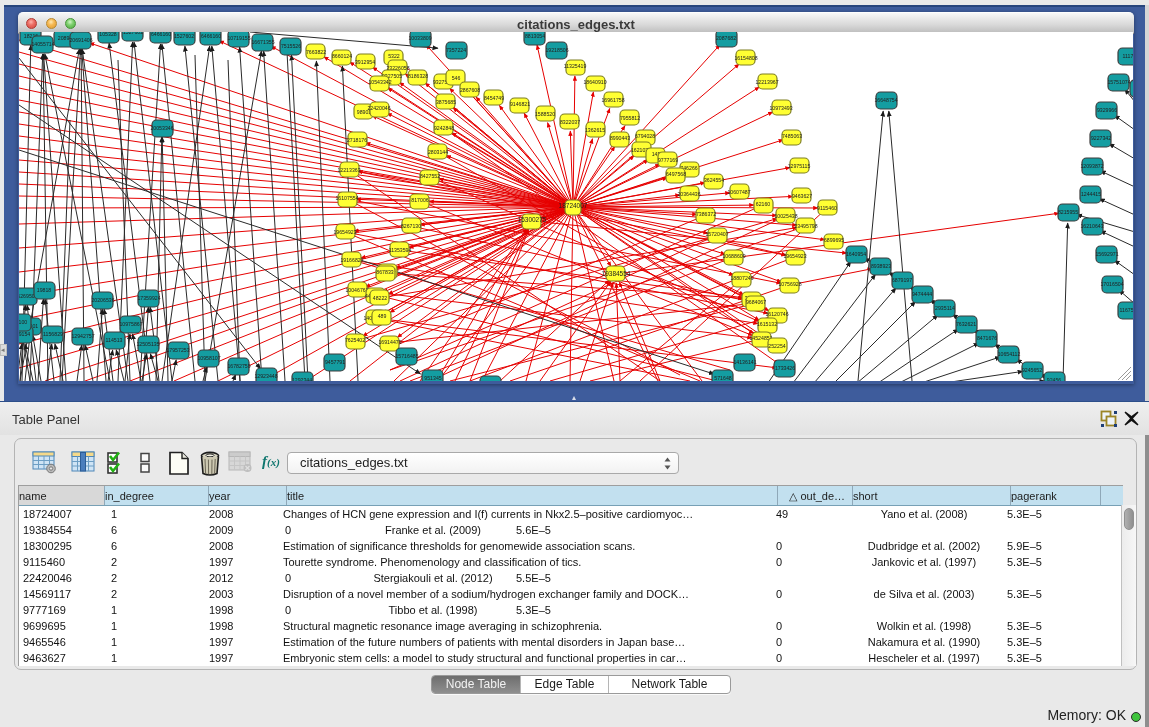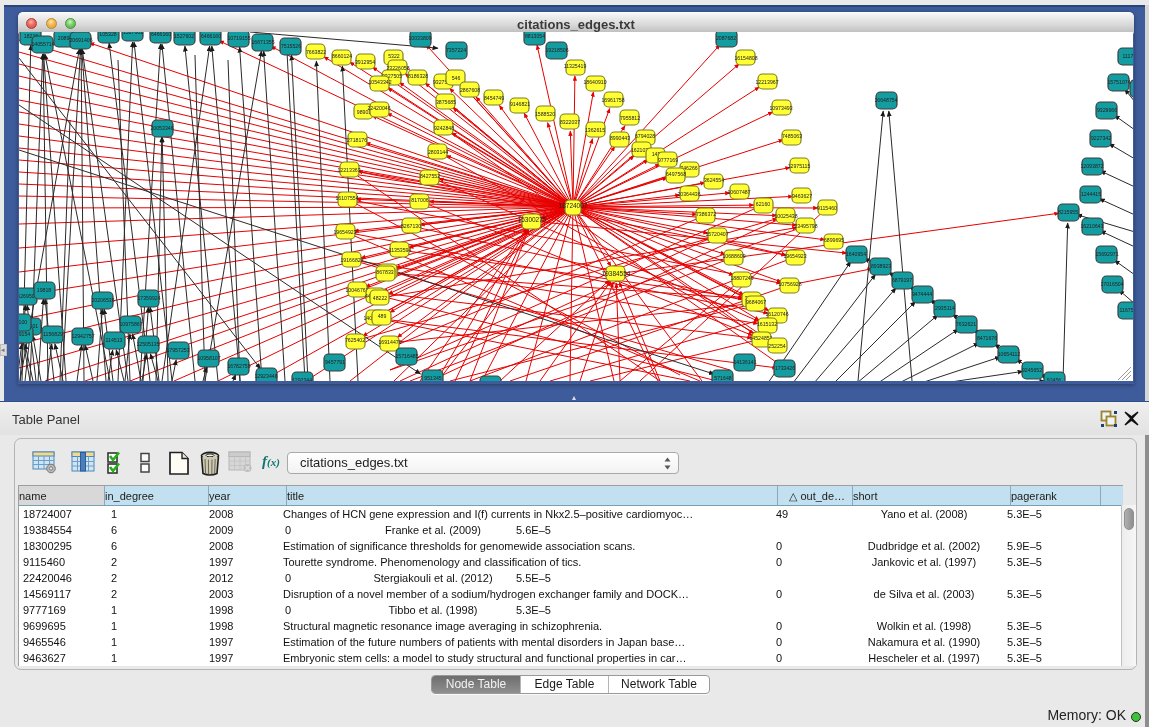--- a/index.html
+++ b/index.html
@@ -26,21 +26,21 @@
 .c3{width:491px;padding-left:4px}
 .c4{width:75px;padding-left:6px}
 .c5{width:158px;text-align:center}
 .c6{width:90px;padding-left:4px}
 .h0{width:86px;background:#d8d8d8}
 .h1{width:104px}.h2{width:78px}.h3{width:491px}.h4{width:75px;text-align:center;padding-left:4px}.h5{width:158px}.h6{width:90px}
 .vscroll{position:absolute;right:0;top:66px;width:15px;height:161px;background:linear-gradient(90deg,#ececec,#f7f7f7);border-left:1px solid #c0c0c0}
 .vthumb{position:absolute;left:2px;top:3px;width:10px;height:22px;border-radius:5px;background:linear-gradient(90deg,#b0b0b0,#8f8f8f);border:1px solid #909090}
 .tabs{position:absolute;left:431px;top:675px;height:19px;display:flex;border:1px solid #9a9a9a;border-radius:4px;overflow:hidden;background:#fff;box-shadow:0 1px 0 rgba(255,255,255,.7)}
 .tab{font-size:12px;color:#1a1a1a;line-height:17px;text-align:center;border-left:1px solid #b5b5b5}
-.tab.w1{width:88px}.tab.w2{width:88px}.tab.w3{width:101px}
+.tab.w1{width:88px}.tab.w2{width:88px}.tab.w3{width:122px}
 .tab.sel{background:linear-gradient(#6e6e6e,#8f8f8f);color:#f2f2f2;border-left:none}
 .status{position:absolute;right:8px;bottom:4px;font-size:14px;color:#222}
 .gdot{display:inline-block;width:10px;height:10px;border-radius:50%;background:#3ec43c;border:1px solid #2d2d2d;vertical-align:-2px;margin-left:5px}
 .icon{position:absolute;top:12px}
 .leftnotch{position:absolute;left:0;top:344px;width:7px;height:12px;background:#dcdcdc;border:1px solid #bbb;font-size:7px;line-height:10px;color:#777}
 </style></head><body>
 <div class="desktop">
   <div class="macwin">
     <div class="titlebar">
         <div class="tl r"></div>

